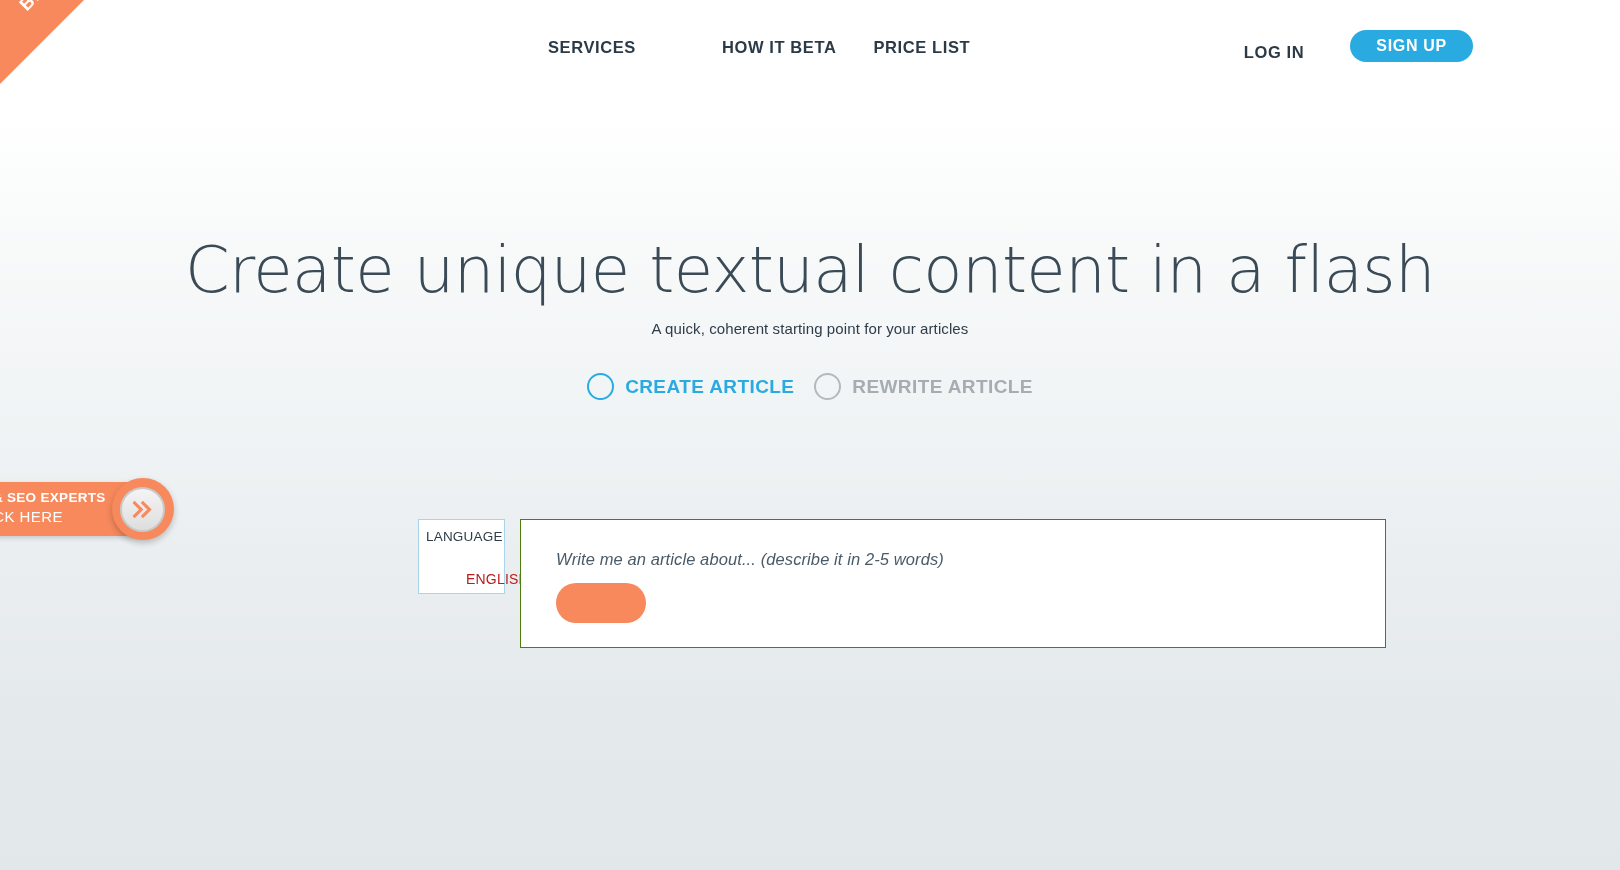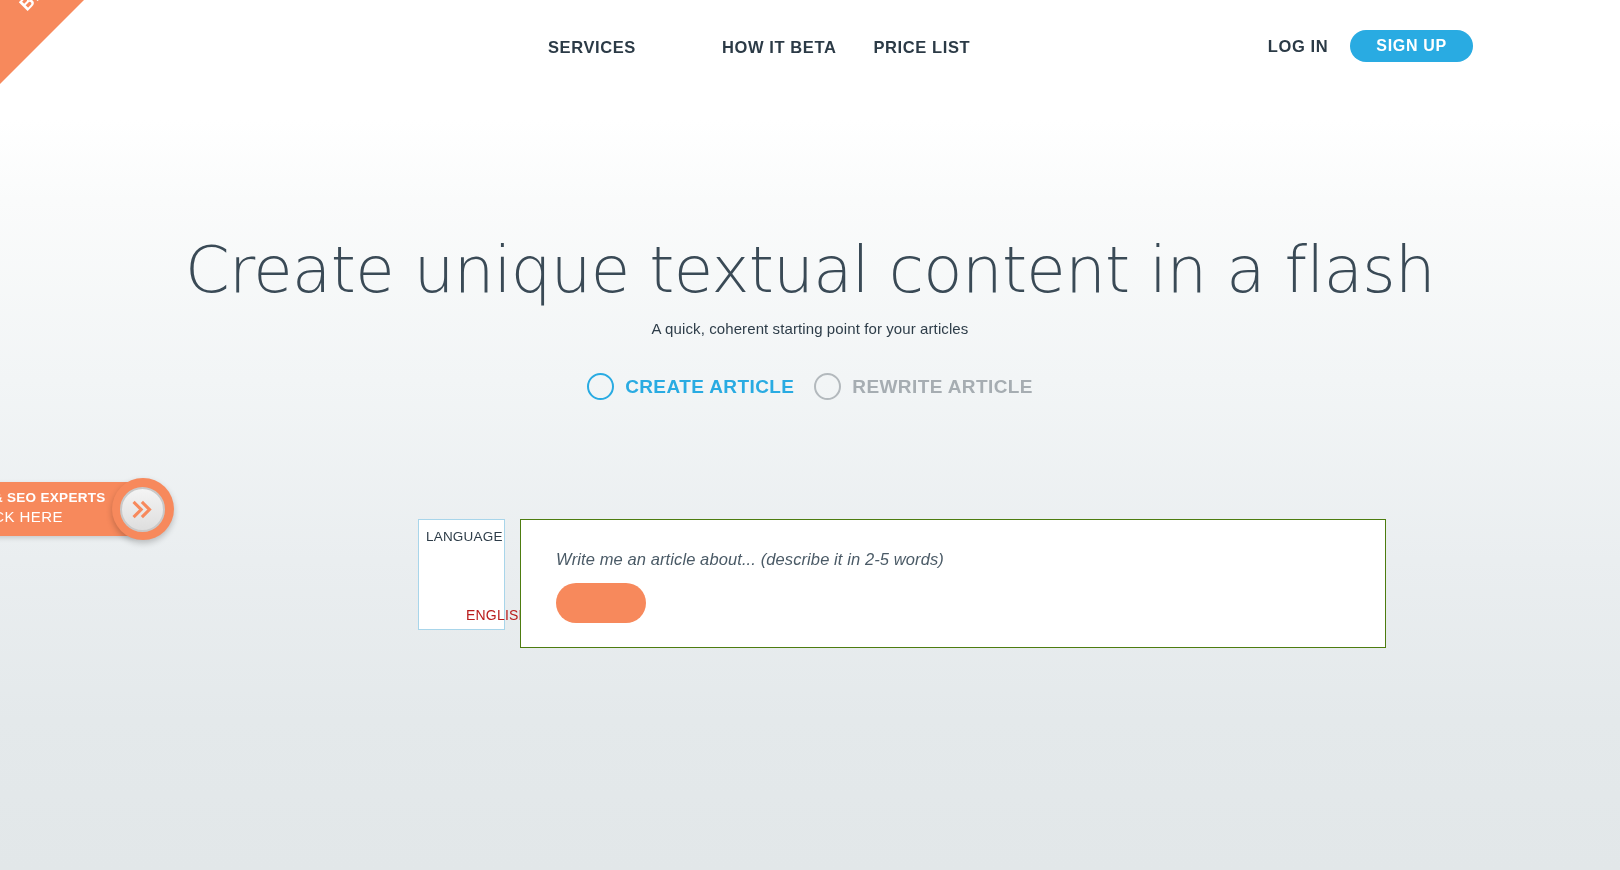--- a/index.html
+++ b/index.html
@@ -77,22 +77,22 @@
     white-space: nowrap;
   }
   .nav-gap-1 { width: 86px; }
   .nav-gap-2 { width: 37px; }
 
   .nav-right {
     position: absolute;
     right: 147px;
     top: 30px;
     display: flex;
-    align-items: center;
-    gap: 22px;
+    align-items: flex-end;
+    gap: 46px;
   }
   .login-link {
     font-size: 16.5px;
     font-weight: bold;
     letter-spacing: 0.6px;
     color: #2b3a46;
     text-decoration: none;
     cursor: pointer;
     white-space: nowrap;
   }
@@ -174,21 +174,21 @@
   .composer-row {
     position: absolute;
     top: 519px;
     left: 418px;
     display: flex;
     align-items: flex-start;
   }
 
   .language-box {
     width: 87px;
-    height: 111px;
+    height: 75px;
     border: 1px solid #a8d5ea;
     background: #ffffff;
     position: relative;
     flex: 0 0 auto;
     display: flex;
     flex-direction: column;
     justify-content: space-between;
     padding: 9px 0 6px 0;
   }
   .language-label {

